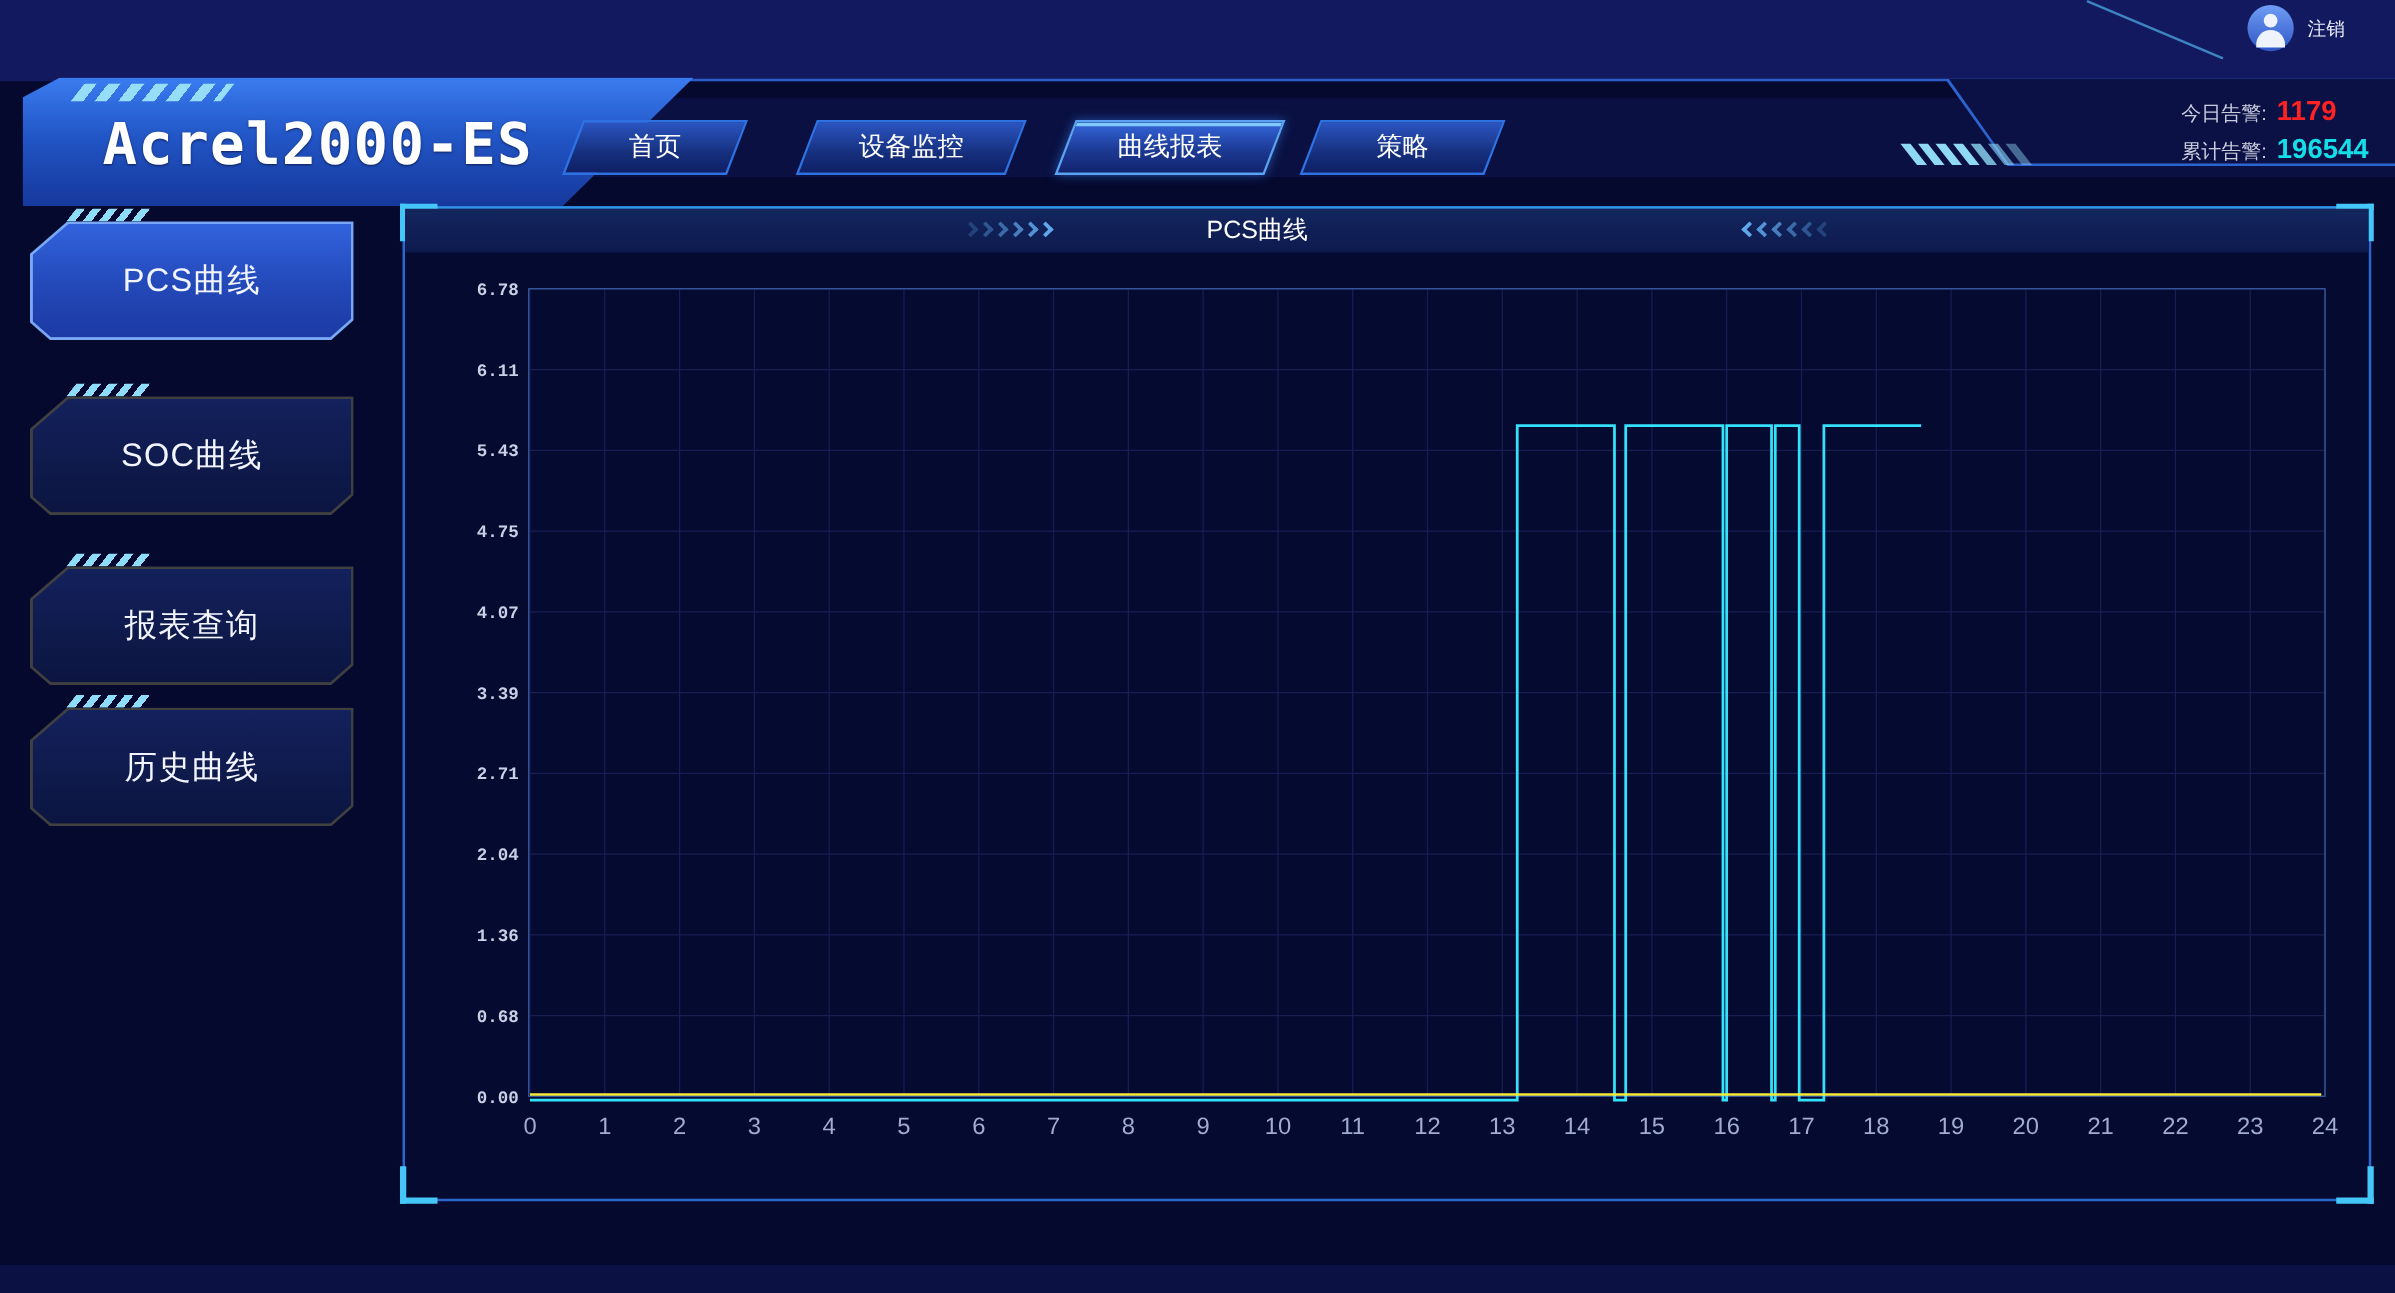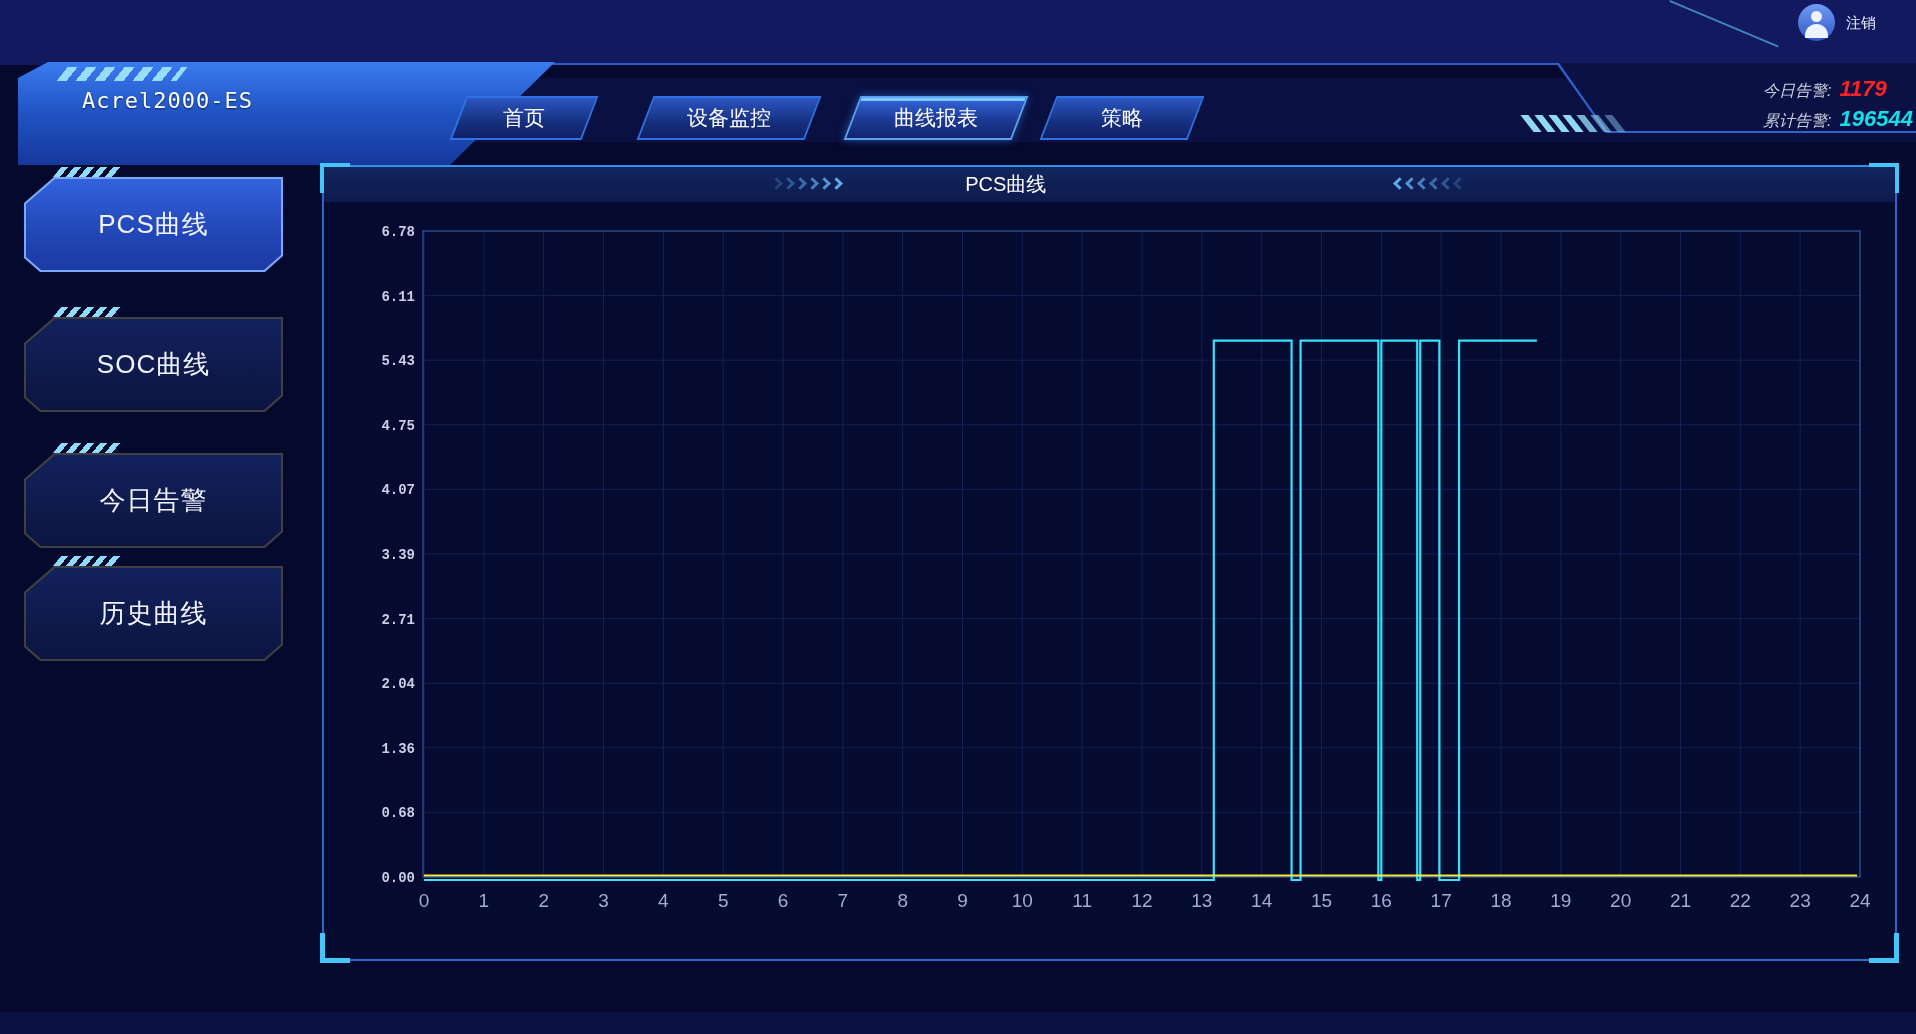--- a/index.html
+++ b/index.html
@@ -23,41 +23,41 @@
   .header-line { position:absolute; left:300px; top:63px; width:1616px; height:2px; background:#2b5cc8; }
   .nav-band { position:absolute; left:428px; top:78px; right:0; height:64px; background:#0a1041;
               clip-path:polygon(48px 0, 100% 0, 100% 100%, 0 100%); }
   .logo-plate { position:absolute; left:18px; top:62px; width:537px; height:103px;
                 background:linear-gradient(180deg,#3a7cf0 0%, #2154c4 48%, #16389c 100%);
                 clip-path:polygon(0 100%, 0 16px, 30px 0, 100% 0, calc(100% - 105px) 100%); }
   .logo-stripes { position:absolute; left:44px; top:5px; width:120px; height:14px;
                   transform:skewX(-38deg);
                   background:repeating-linear-gradient(90deg,#96def8 0 10px,rgba(0,0,0,0) 10px 19px); }
   .logo-text { position:absolute; left:64px; top:26px; font-family:"DejaVu Sans Mono", monospace;
-               font-weight:normal; font-size:22px; letter-spacing:1px; color:#ffffff;
+               font-weight:bold; font-size:46px; letter-spacing:1px; color:#ffffff;
                text-shadow:0 1px 2px rgba(0,0,20,.6); }
 
   .nav-tab { position:absolute; top:96px; height:44px; border:2px solid #2e71e2;
              background:linear-gradient(180deg,#2b55c2 0%, #16307e 60%, #0f1f66 100%);
              transform:skewX(-21deg); cursor:pointer; }
   .nav-tab span { display:block; height:40px; line-height:40px; text-align:center;
                   transform:skewX(21deg); font-size:21px; color:#fff; }
   .nav-tab.t0 { left:458px;  width:132px; }
   .nav-tab.t1 { left:645px;  width:168px; }
   .nav-tab.t2 { left:852px;  width:168px; }
   .nav-tab.t3 { left:1048px; width:148px; }
   .nav-tab.active { border-color:#5aa2f2;
                     background:linear-gradient(180deg,#3566dd 0%, #1c3a94 55%, #13246e 100%);
                     box-shadow:inset 0 3px 0 rgba(130,205,255,.95), 0 0 8px rgba(60,140,255,.5); }
 
   .alarm-border { position:absolute; left:1556px; top:63px; right:0; height:70px; background:#2d63cc;
                   clip-path:polygon(0 0, 100% 0, 100% 100%, 50px 100%); }
   .alarm-fill { position:absolute; left:0; top:0; right:0; bottom:2px; background:#0b1145;
                 clip-path:polygon(3px 0, 100% 0, 100% 100%, 51px 100%); }
-  .alarm-row { position:absolute; left:207px; white-space:nowrap;font-style:italic; }
+  .alarm-row { position:absolute; left:189px; white-space:nowrap; }
   .alarm-row.r1 { top:13px; }
   .alarm-row.r2 { top:43px; }
   .alarm-label { font-size:16px; color:#c9cede; }
   .alarm-value { font-size:22px; font-weight:bold; margin-left:8px; }
   .alarm-value.today { color:#ff2222; }
   .alarm-value.total { color:#14dfe8; }
 
   .deco-stripes { position:absolute; left:1527px; top:115px; width:96px; height:17px; display:flex; gap:6px; }
   .deco-stripes i { display:block; width:8px; height:17px; background:#8fd8f6; transform:skewX(38deg); }
   .deco-stripes i:nth-child(5){opacity:.8} .deco-stripes i:nth-child(6){opacity:.6}
@@ -176,21 +176,21 @@
   </div>
   <div class="side-group g1">
     <div class="stripes"></div>
     <div class="sbtn">
       <span>SOC曲线</span>
     </div>
   </div>
   <div class="side-group g2">
     <div class="stripes"></div>
     <div class="sbtn">
-      <span>今日告警</span>
+      <span>报表查询</span>
     </div>
   </div>
   <div class="side-group g3">
     <div class="stripes"></div>
     <div class="sbtn">
       <span>历史曲线</span>
     </div>
   </div>
 </div>
 

